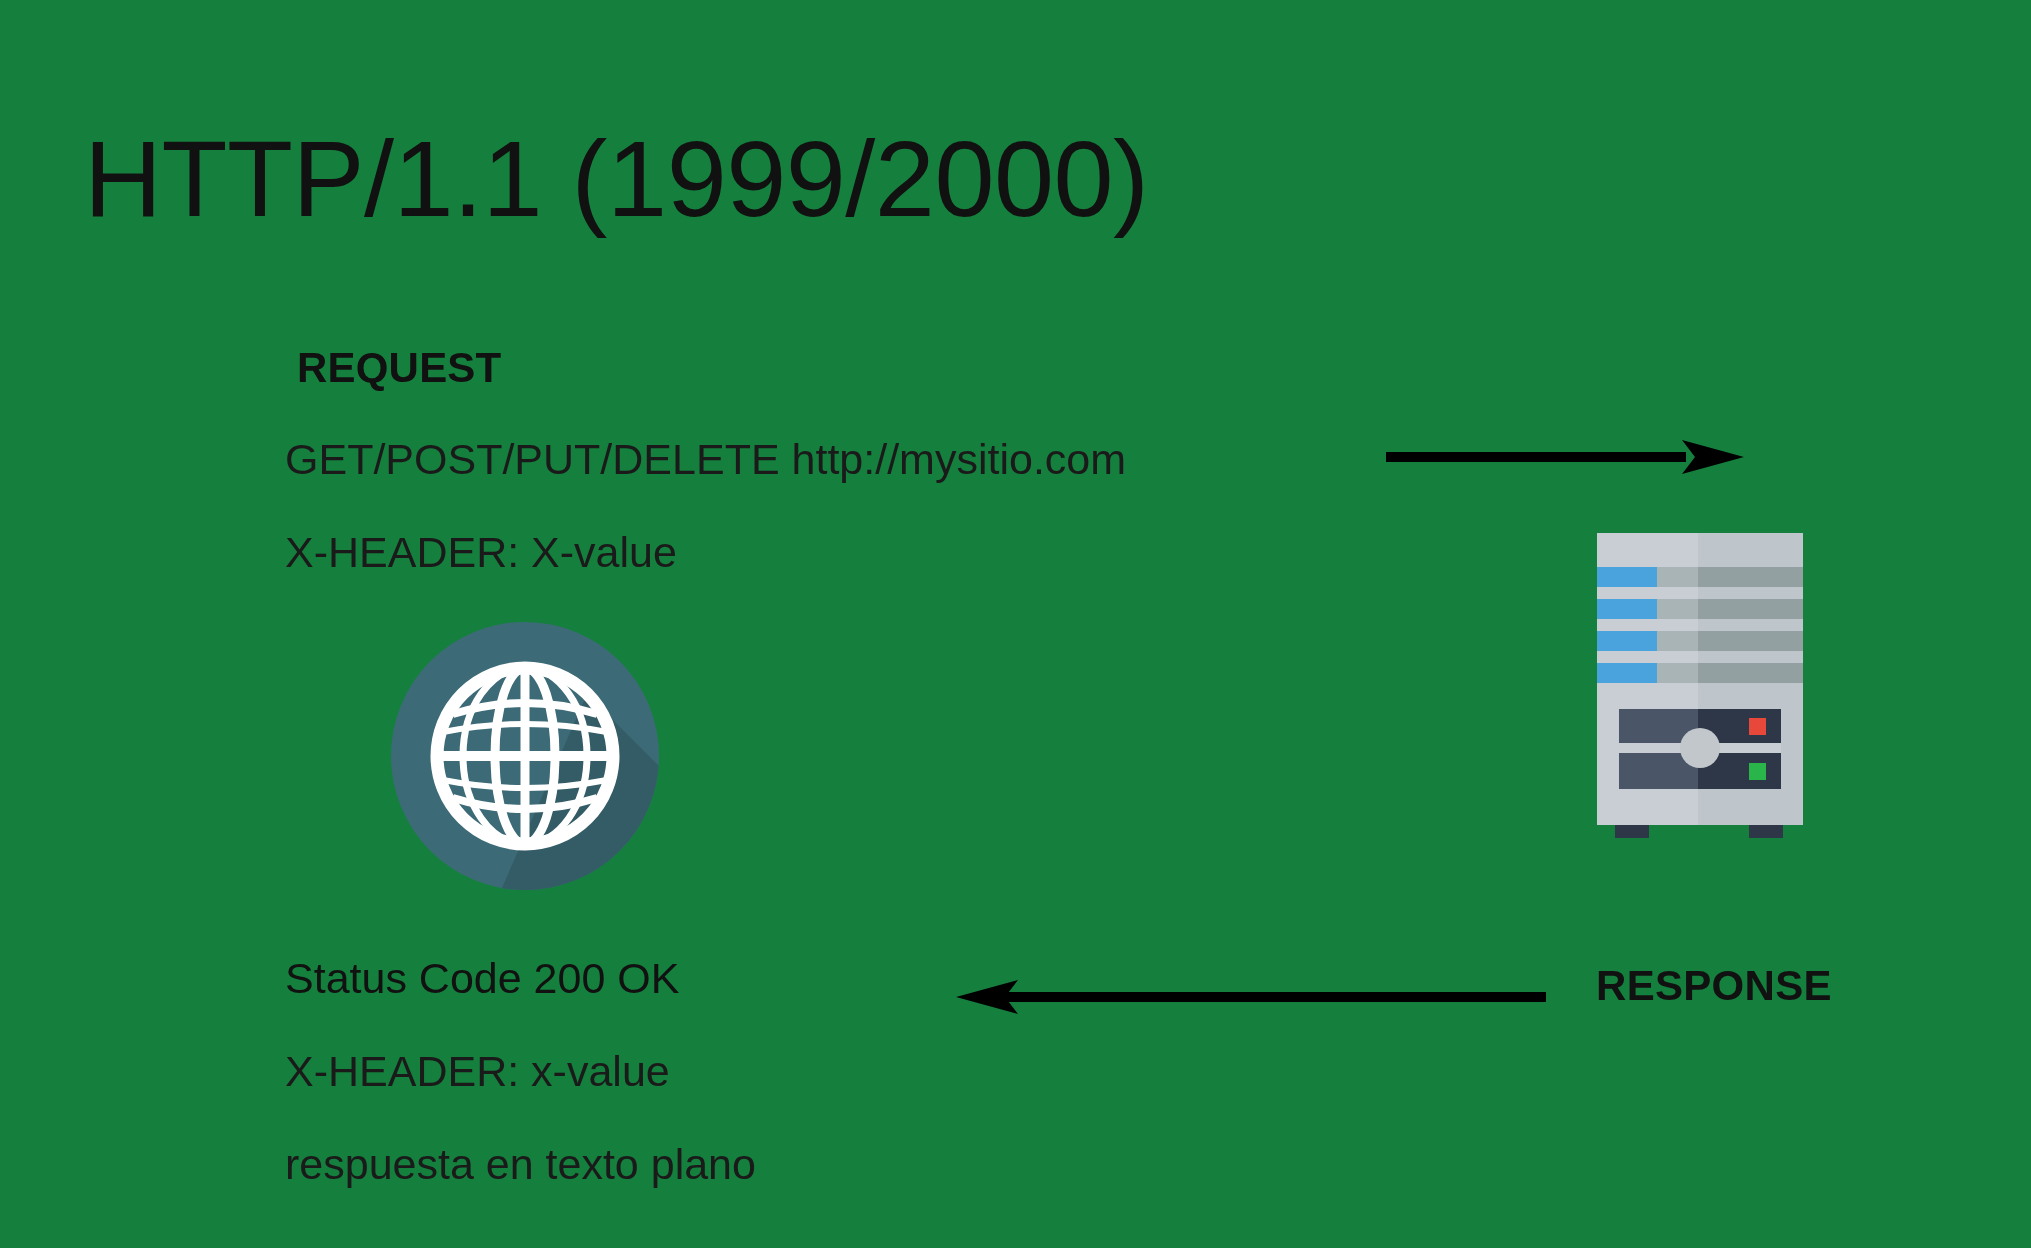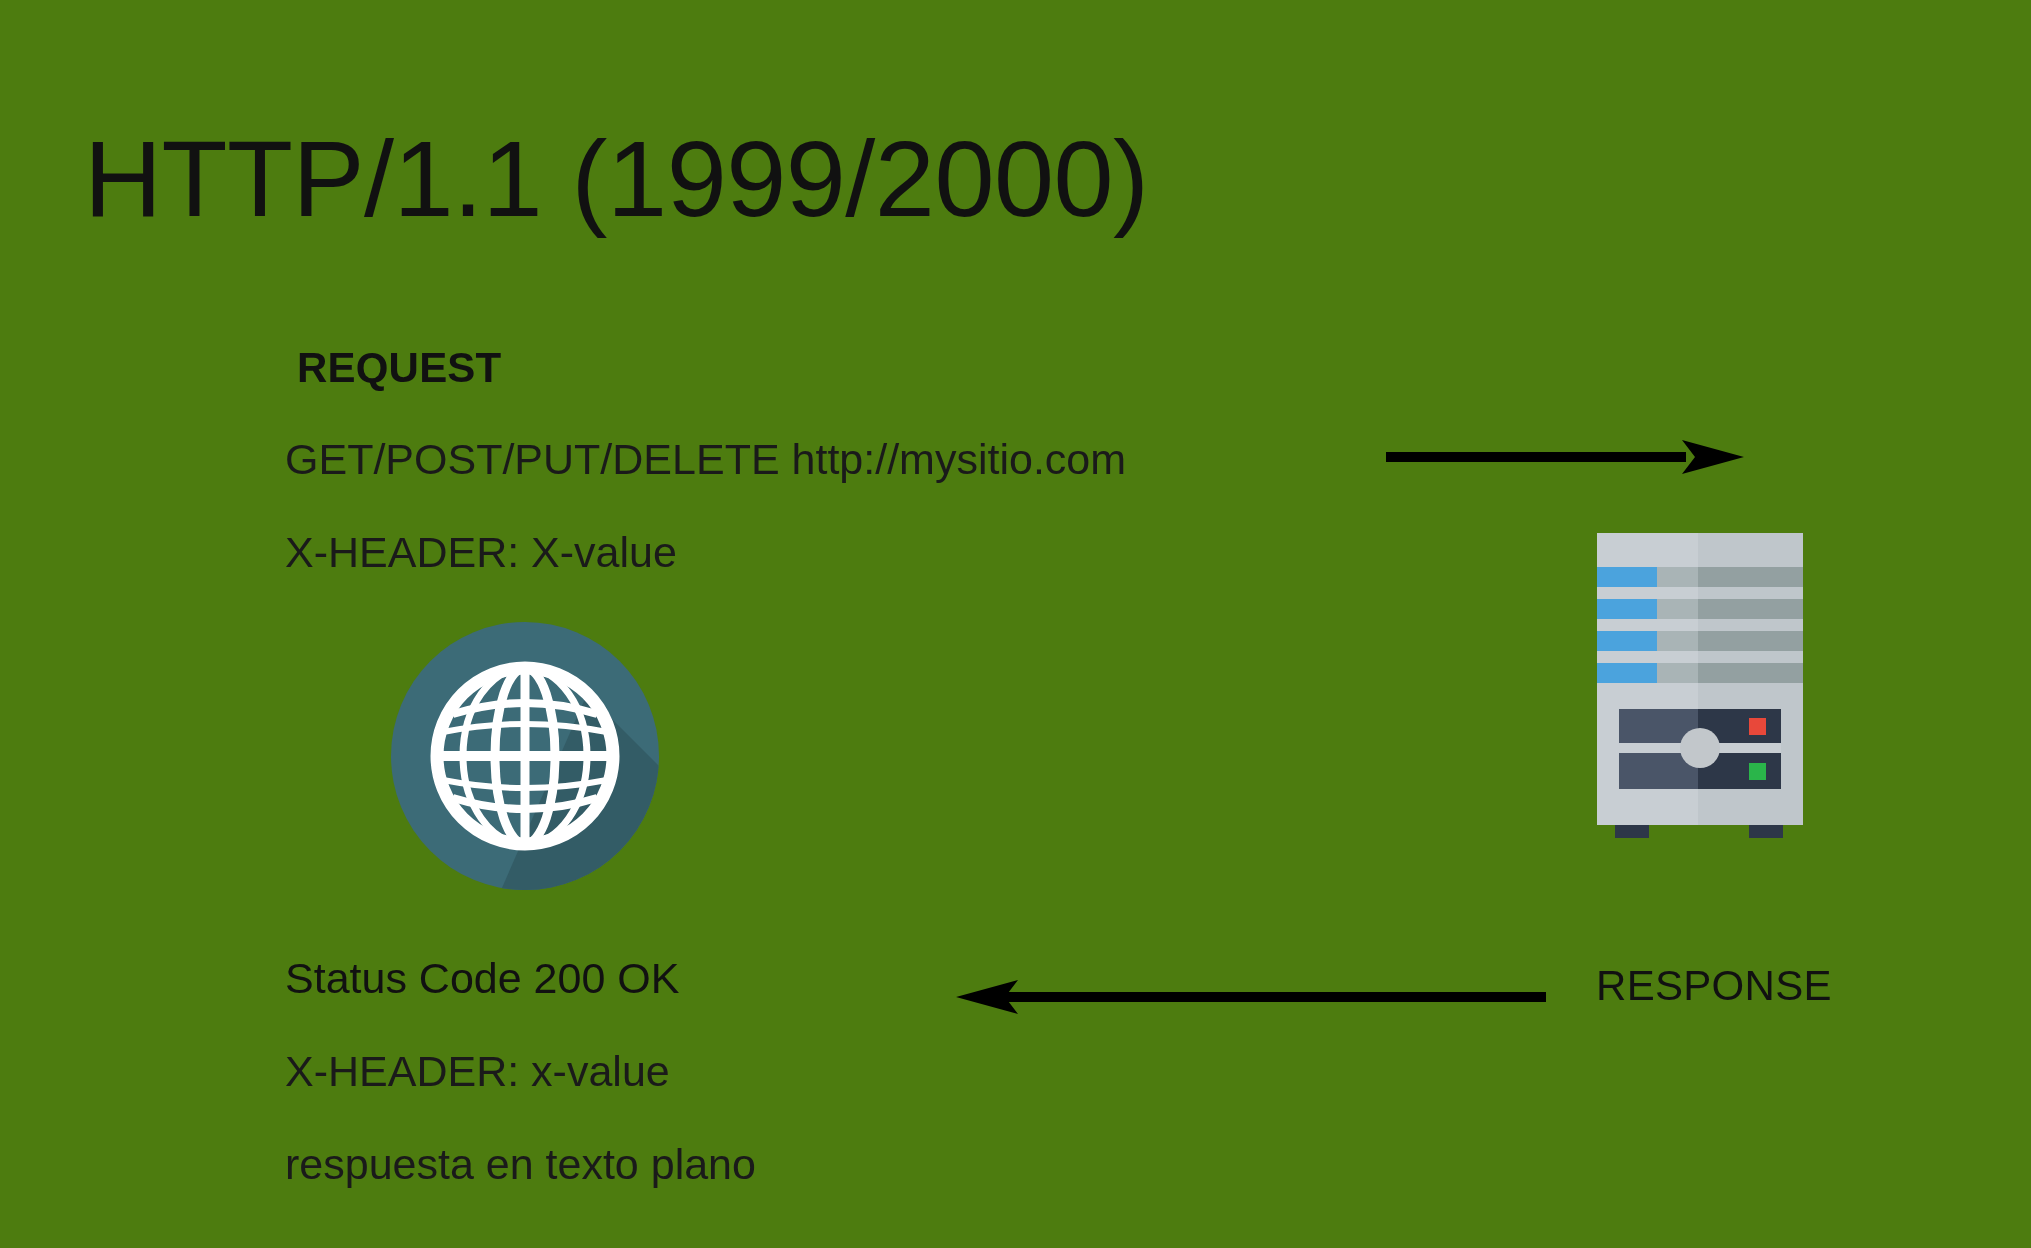--- a/index.html
+++ b/index.html
@@ -8,21 +8,21 @@
     background: #ffffff;
   }
   body {
     font-family: "Liberation Sans", sans-serif;
     -webkit-font-smoothing: antialiased;
   }
   #slide {
     position: relative;
     width: 2031px;
     height: 1248px;
-    background: #4d7c0f;
+    background: #15803d;
     overflow: hidden;
   }
 
   
   .slide-title {
     position: absolute;
     left: 84px;
     top: 124px;
     font-size: 108px;
     font-weight: 300;
@@ -115,21 +115,21 @@
     width: 594px;
     height: 58px;
   }
 
   
   .response-label {
     position: absolute;
     left: 1596px;
     top: 962px;
     font-size: 42px;
-    font-weight: 400;
+    font-weight: 700;
     color: #111111;
     letter-spacing: 0.3px;
     white-space: nowrap;
   }
 </style>
 </head>
 <body>
 
 <div id="slide">
 

